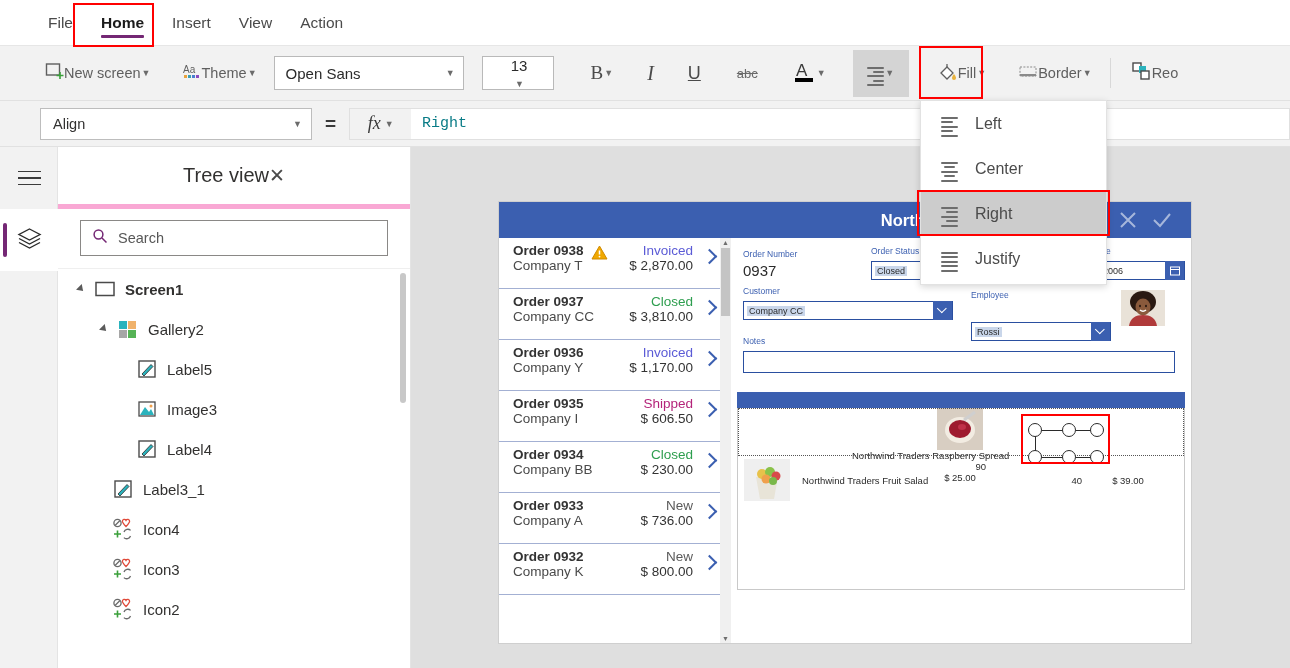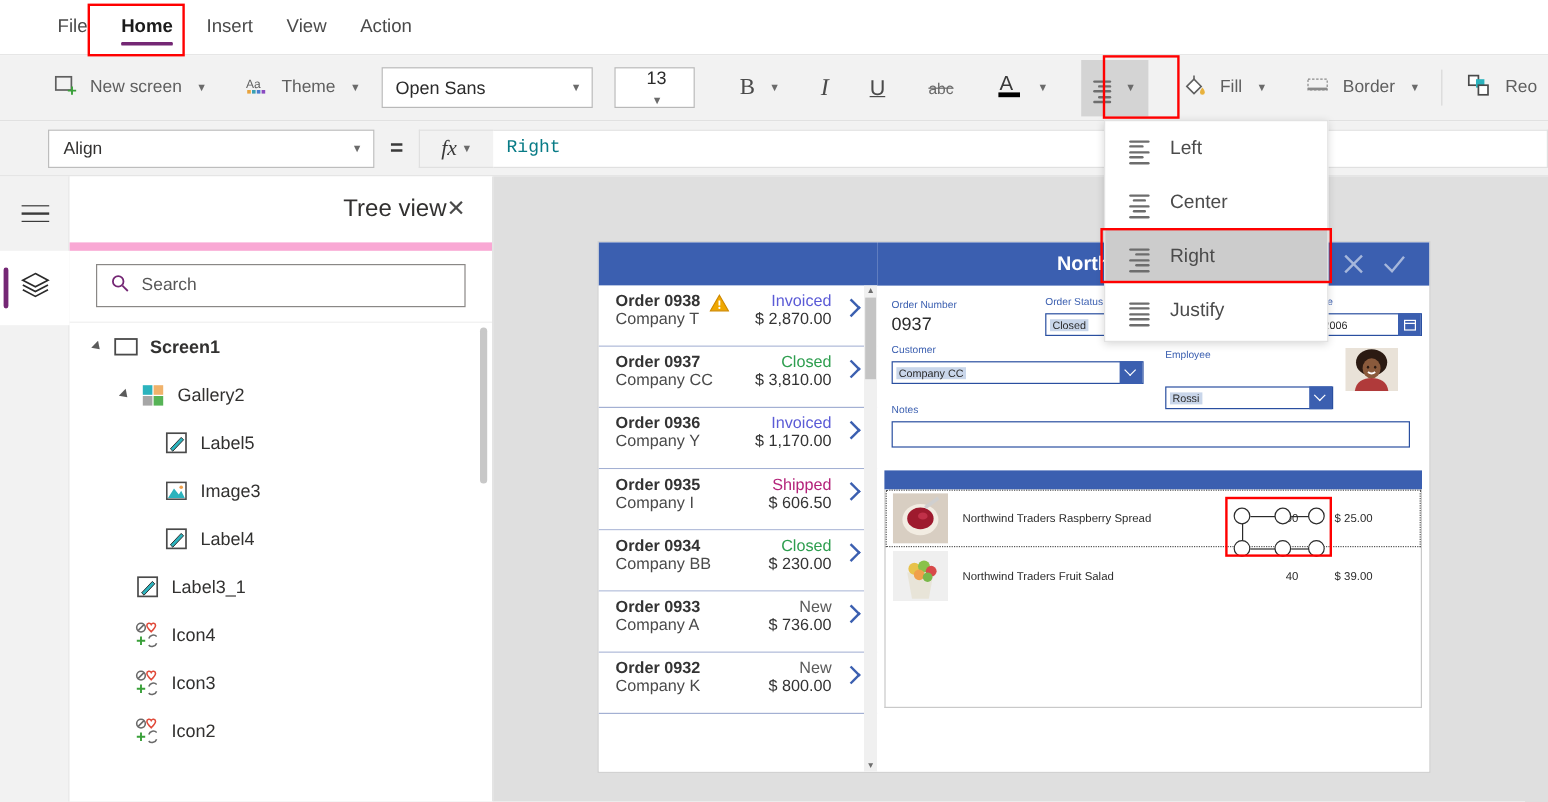--- a/index.html
+++ b/index.html
@@ -40,21 +40,21 @@
   }
 
   
   #ribbon {
     position:absolute; left:0; top:46px; width:1290px; height:55px;
     background:#f2f2f2;
     border-bottom:1px solid #e1e1e1;
     display:flex; align-items:center;
   }
   .rib-btn {
-    display:flex; align-items:center; gap:11px;
+    display:flex; align-items:center; gap:0;
     height:40px; padding:0 9px; margin-left:2px;
     font-size:14.5px; color:#5f5f5f; cursor:pointer;
     white-space:nowrap;
   }
   .rib-btn.iconOnly{ padding:0 10px; }
   .rib-btn.selected { background:#d4d4d4; }
   .caret { font-size:9px; color:#6b6b6b; margin-left:1px; }
   .rib-sep {
     width:1px; height:30px; background:#d8d8d8; margin:0 9px;
   }
@@ -131,22 +131,22 @@
     content:""; position:absolute; left:3px; top:14px; width:4px; height:34px;
     background:#742774; border-radius:2px;
   }
 
   
   #treepanel {
     position:absolute; left:58px; top:147px; width:353px; height:521px;
     background:#ffffff; border-right:1px solid #e4e4e4;
   }
   #treeheader {
-    height:62px; display:flex; align-items:center; justify-content:flex-end;
-    padding:0 22px 0 22px; border-bottom:7px solid #f9a8d4;
+    height:62px; display:flex; align-items:center; justify-content:center;
+    padding:0 22px 0 22px; border-bottom:5px solid #f9a8d4;
   }
   #treeTitle { font-size:20px; color:#323130; }
   #treeClose { font-size:19px; color:#4a4a4a; cursor:pointer; line-height:1; }
   #searchwrap { padding:11px 22px 12px 22px; border-bottom:1px solid #efefef; }
   #searchbox {
     height:36px; border:1px solid #8a8886; background:#fff;
     display:flex; align-items:center; padding-left:11px; gap:10px;
   }
   #searchbox .sph { font-size:14.5px; color:#575757; }
 
@@ -231,21 +231,21 @@
   .fldVal { font-size:9px; color:#2b2b2b; background:#c9d6ea; padding:0 2px; }
   .ddBtn {
     width:19px; height:19px; background:#3b5fb0; margin-left:auto;
     display:flex; align-items:center; justify-content:center;
   }
   .ddCaret { width:7px; height:7px; border-right:1.6px solid #fff; border-bottom:1.6px solid #fff; transform:rotate(45deg) translate(-2px,-1px); }
 
   
   #prodHeader { height:16px; background:#3b5fb0; }
   .prodRow { display:flex; align-items:center; height:48px; padding:0 8px 0 6px; }
-  .prodRow.sel { outline:1px dotted #555; outline-offset:-1px; }
+  .prodRow.sel { outline:1px dotted #555; outline-offset:-1px;flex-direction:column; }
   .prodImg { width:46px; height:42px; flex:none; }
   .prodName { font-size:9.5px; color:#2b2b2b; margin-left:12px; width:228px; }
   .prodQty { font-size:9.5px; color:#2b2b2b; width:52px; text-align:right; }
   .prodPrice { font-size:9.5px; color:#2b2b2b; width:92px; text-align:center; }
 
   
   .selHandles { position:absolute; pointer-events:none; }
   .selHandles .hdl {
     position:absolute; width:14px; height:14px; border:1.3px solid #2b2b2b;
     border-radius:50%; background:#fff;

